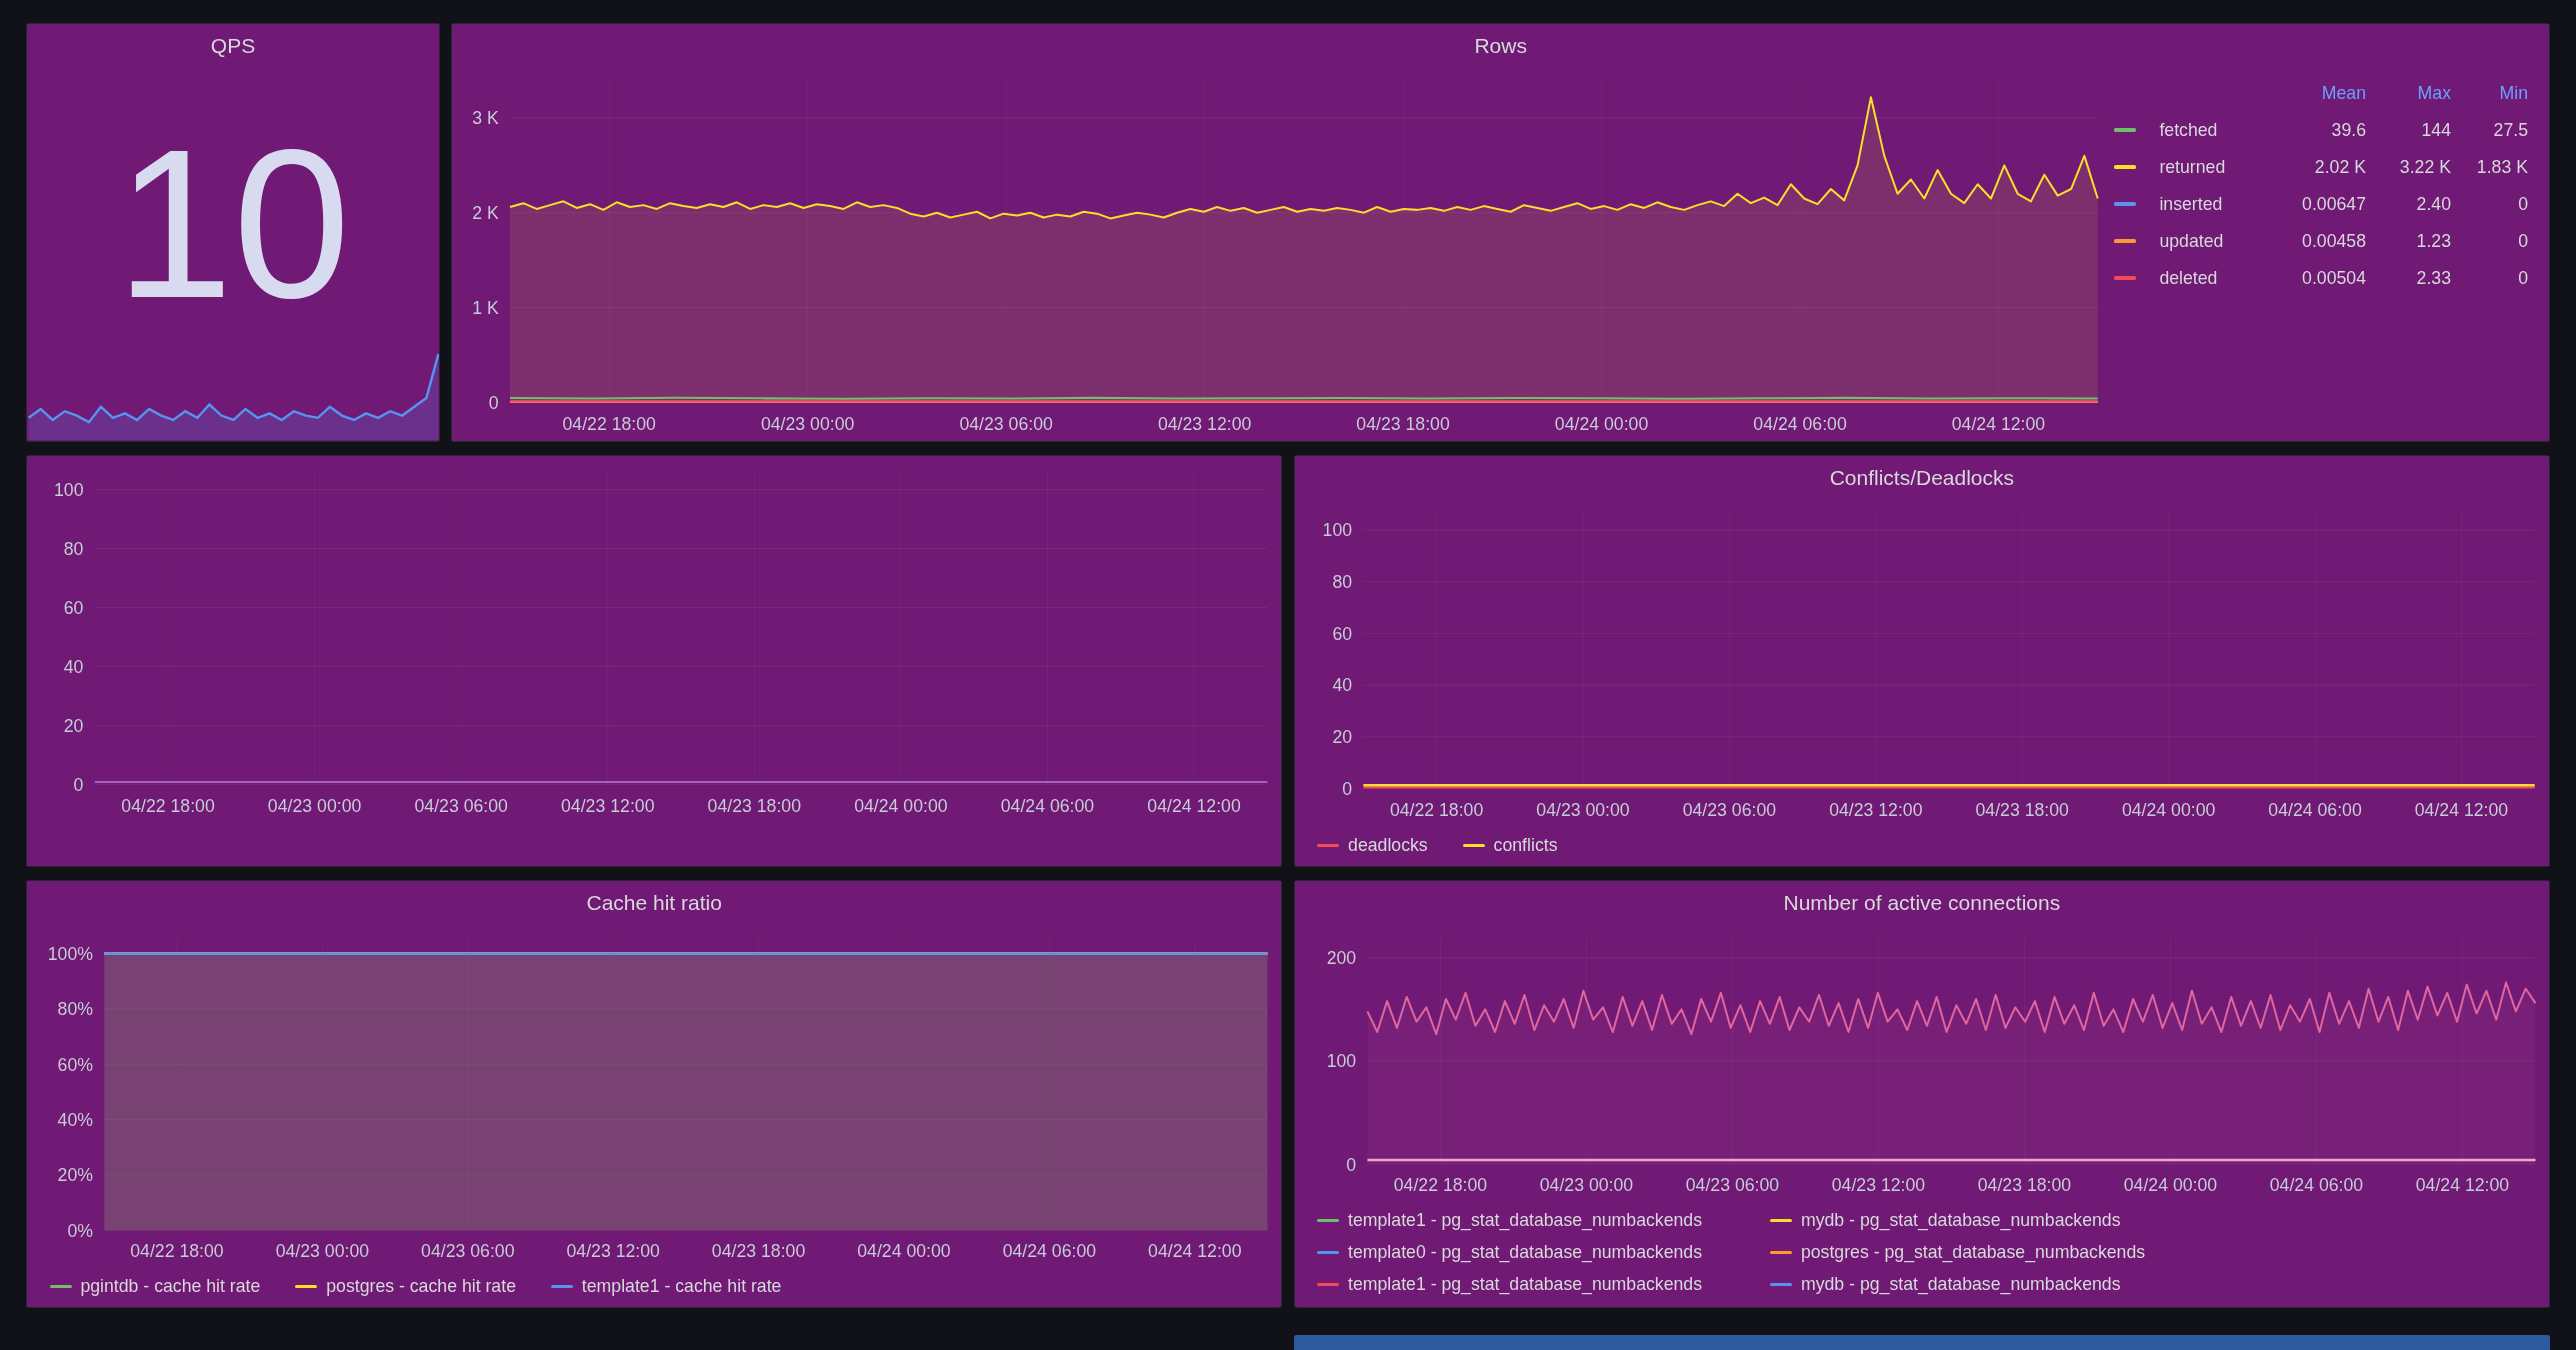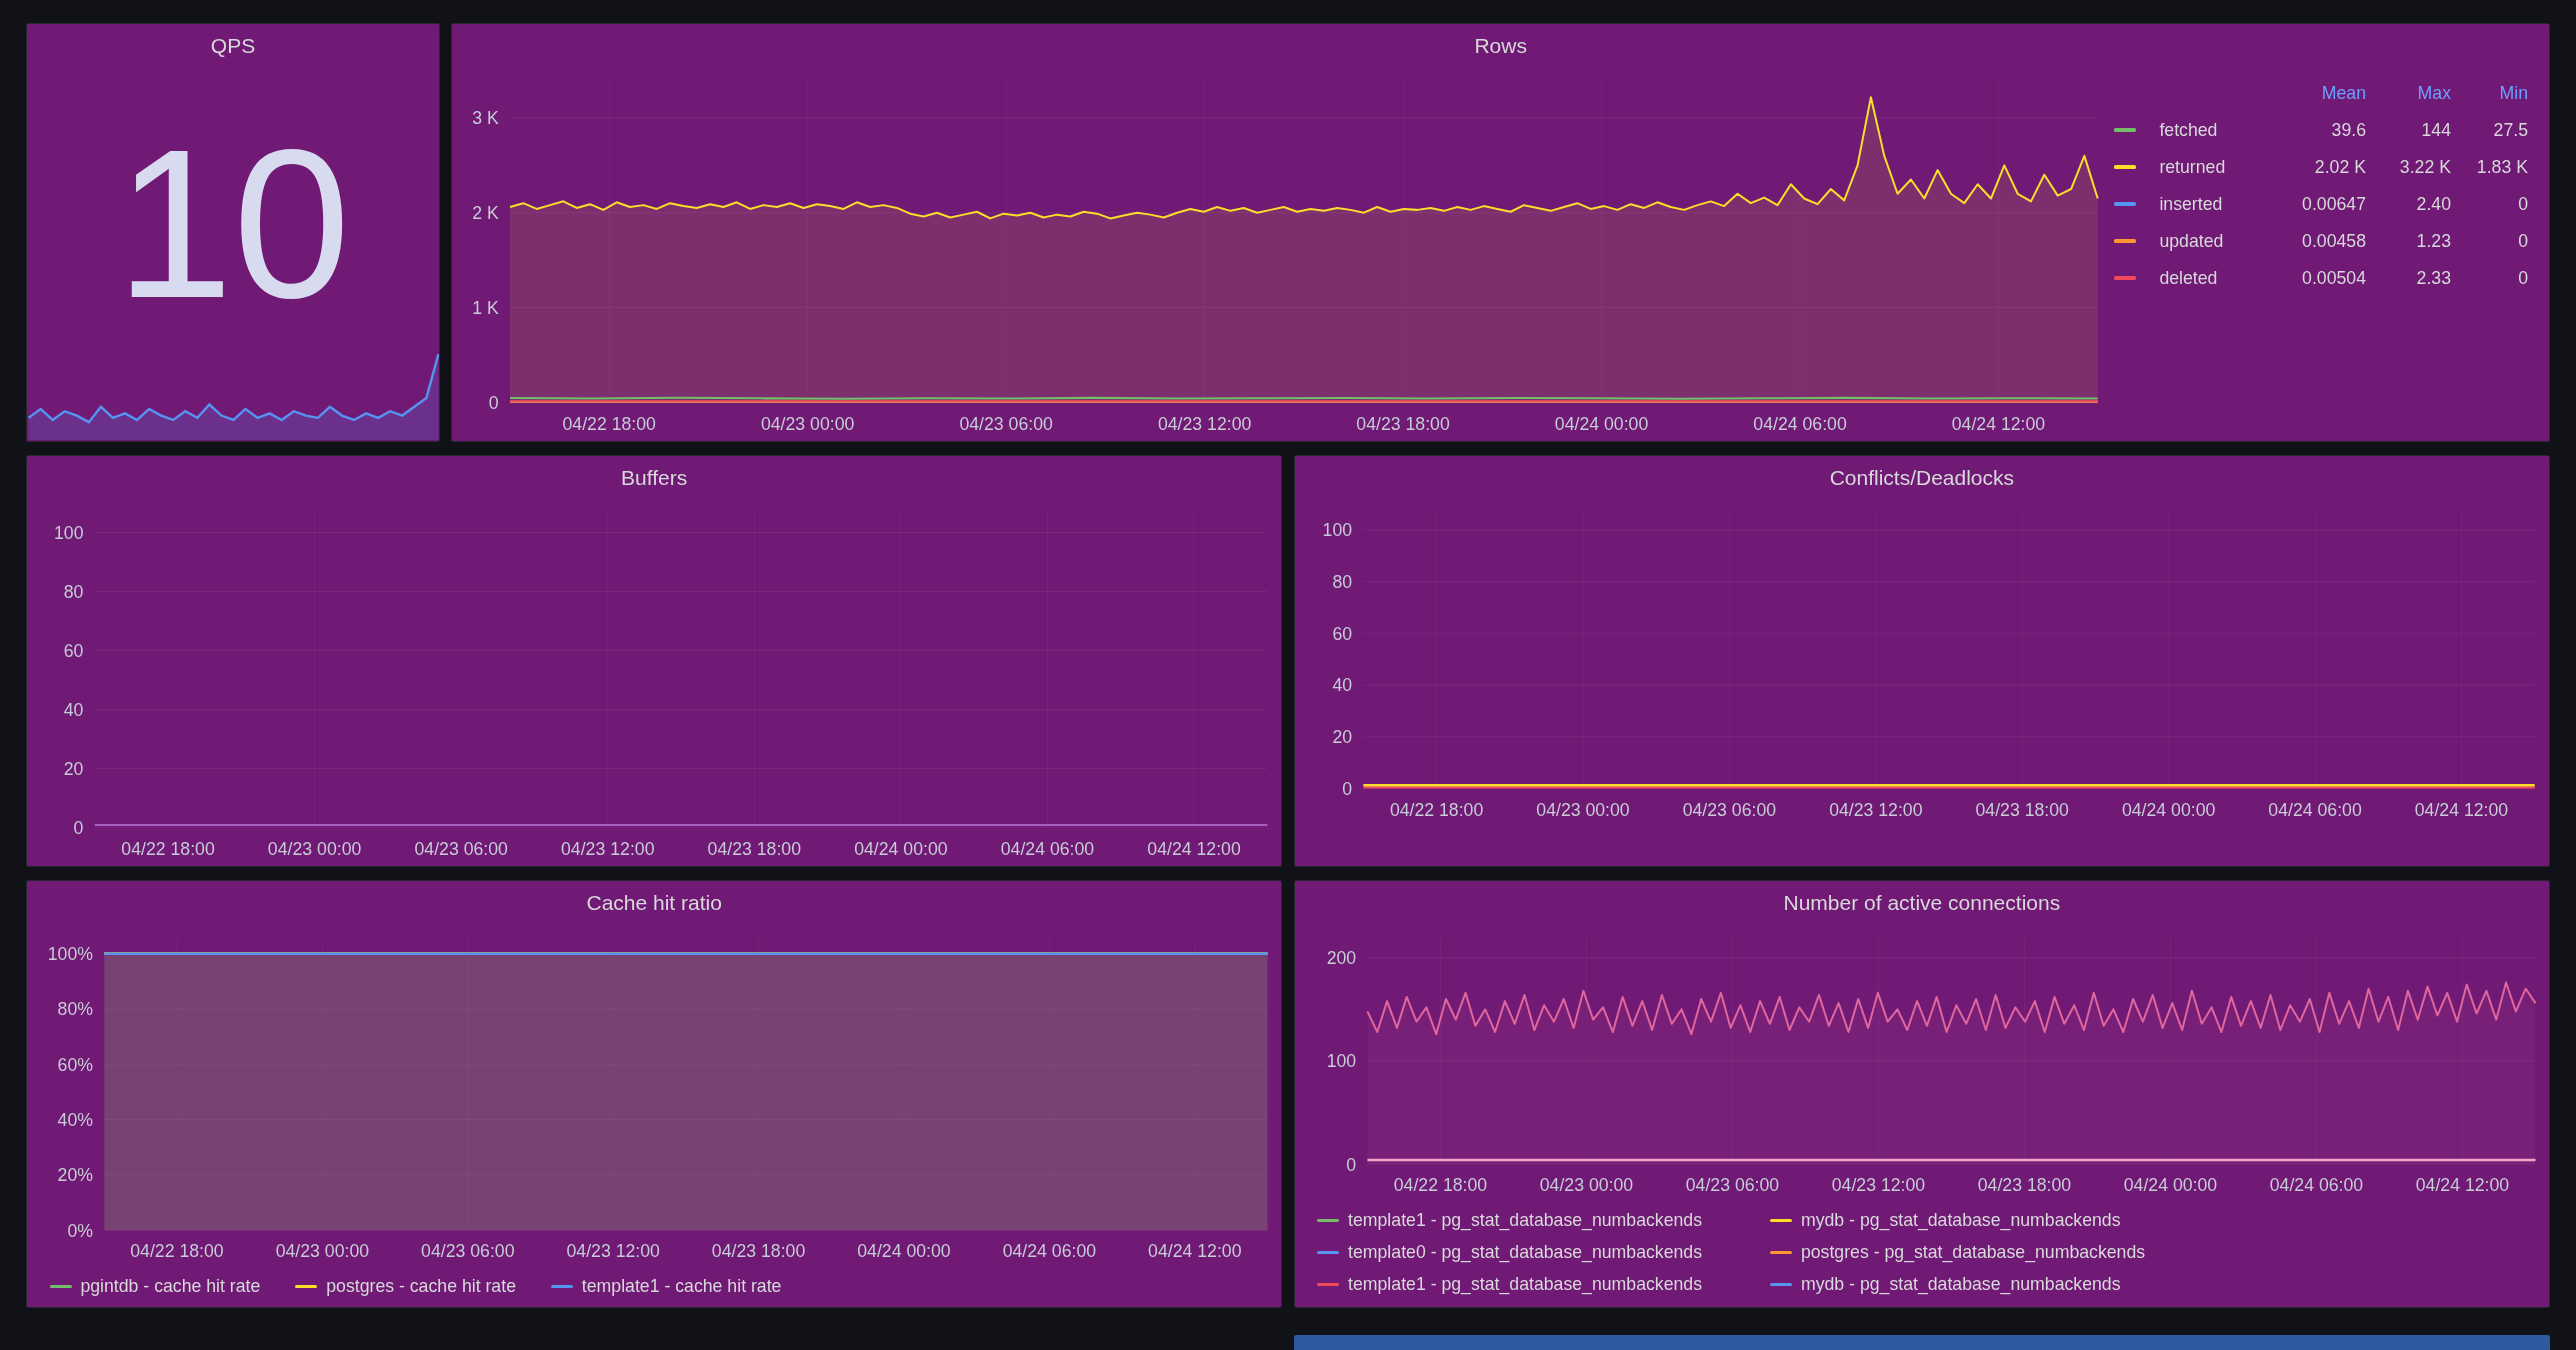--- a/index.html
+++ b/index.html
@@ -152,21 +152,20 @@
               <div class="lnum">2.33</div>
               <div class="lnum">0</div>
             </div>
           </div>
       </div>
     </div>
   </div>
 
   <div class="row row2">
     <div class="panel half">
-      <div class="panel-title">Buffers</div>
       <div class="body">
         <div class="chart">
             <svg width="1255" height="367" viewBox="0 0 1559 456">
               <line x1="84" x2="1541" y1="408" y2="408" stroke="rgba(255,255,255,0.08)" stroke-width="1"></line>
               <text x="70" y="416" fill="#c7ccd6" font-size="22" text-anchor="end">0</text>
               <line x1="84" x2="1541" y1="334.7289719626168" y2="334.7289719626168" stroke="rgba(255,255,255,0.08)" stroke-width="1"></line>
               <text x="70" y="342.7289719626168" fill="#c7ccd6" font-size="22" text-anchor="end">20</text>
               <line x1="84" x2="1541" y1="261.4579439252336" y2="261.4579439252336" stroke="rgba(255,255,255,0.08)" stroke-width="1"></line>
               <text x="70" y="269.4579439252336" fill="#c7ccd6" font-size="22" text-anchor="end">40</text>
               <line x1="84" x2="1541" y1="188.1869158878505" y2="188.1869158878505" stroke="rgba(255,255,255,0.08)" stroke-width="1"></line>
@@ -226,20 +225,30 @@
               <text x="903.5625" y="394" fill="#c7ccd6" font-size="22" text-anchor="middle">04/23 18:00</text>
               <line x1="1085.6875" x2="1085.6875" y1="16" y2="360" stroke="rgba(255,255,255,0.05)" stroke-width="1"></line>
               <text x="1085.6875" y="394" fill="#c7ccd6" font-size="22" text-anchor="middle">04/24 00:00</text>
               <line x1="1267.8125" x2="1267.8125" y1="16" y2="360" stroke="rgba(255,255,255,0.05)" stroke-width="1"></line>
               <text x="1267.8125" y="394" fill="#c7ccd6" font-size="22" text-anchor="middle">04/24 06:00</text>
               <line x1="1449.9375" x2="1449.9375" y1="16" y2="360" stroke="rgba(255,255,255,0.05)" stroke-width="1"></line>
               <text x="1449.9375" y="394" fill="#c7ccd6" font-size="22" text-anchor="middle">04/24 12:00</text>
               <polyline points="84.0,358.7 1541.0,358.7" fill="none" stroke="#f2495c" stroke-width="3" stroke-linejoin="round"></polyline>
               <polyline points="84.0,356.1 1541.0,356.1" fill="none" stroke="#fade2a" stroke-width="3" stroke-linejoin="round"></polyline>
             </svg>
+          </div>
+        <div class="legend-row">
+            <div class="legend-item">
+              <span class="swatch" style="background: rgb(242, 73, 92);"></span>
+              <span>deadlocks</span>
+            </div>
+            <div class="legend-item">
+              <span class="swatch" style="background: rgb(250, 222, 42);"></span>
+              <span>conflicts</span>
+            </div>
           </div>
       </div>
     </div>
   </div>
 
   <div class="row row3">
     <div class="panel half">
       <div class="panel-title">Cache hit ratio</div>
       <div class="body">
         <div class="chart">

